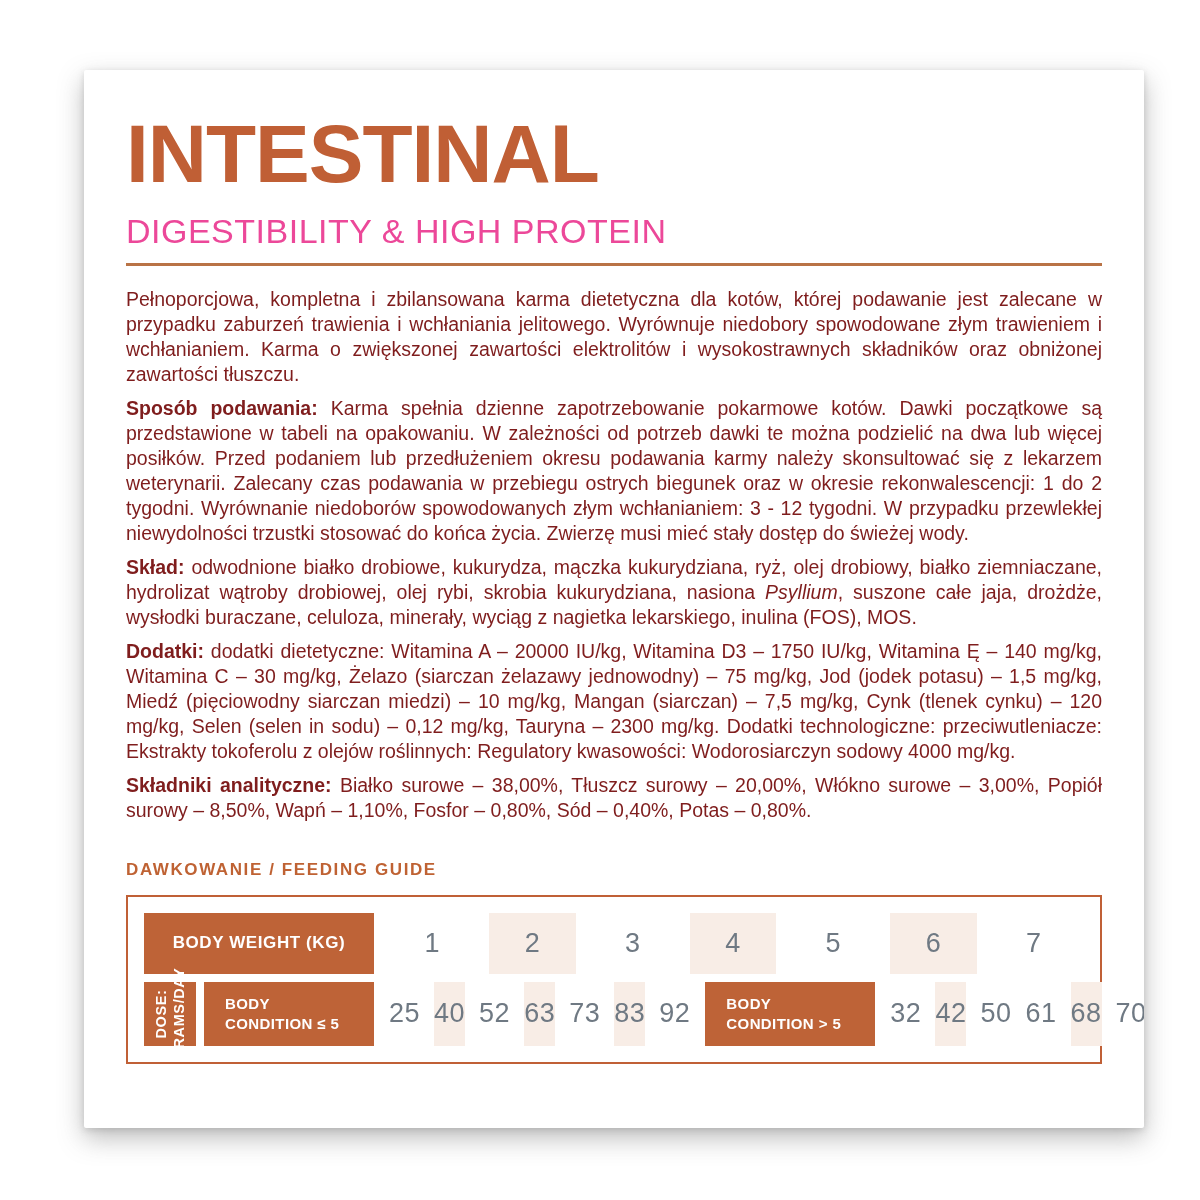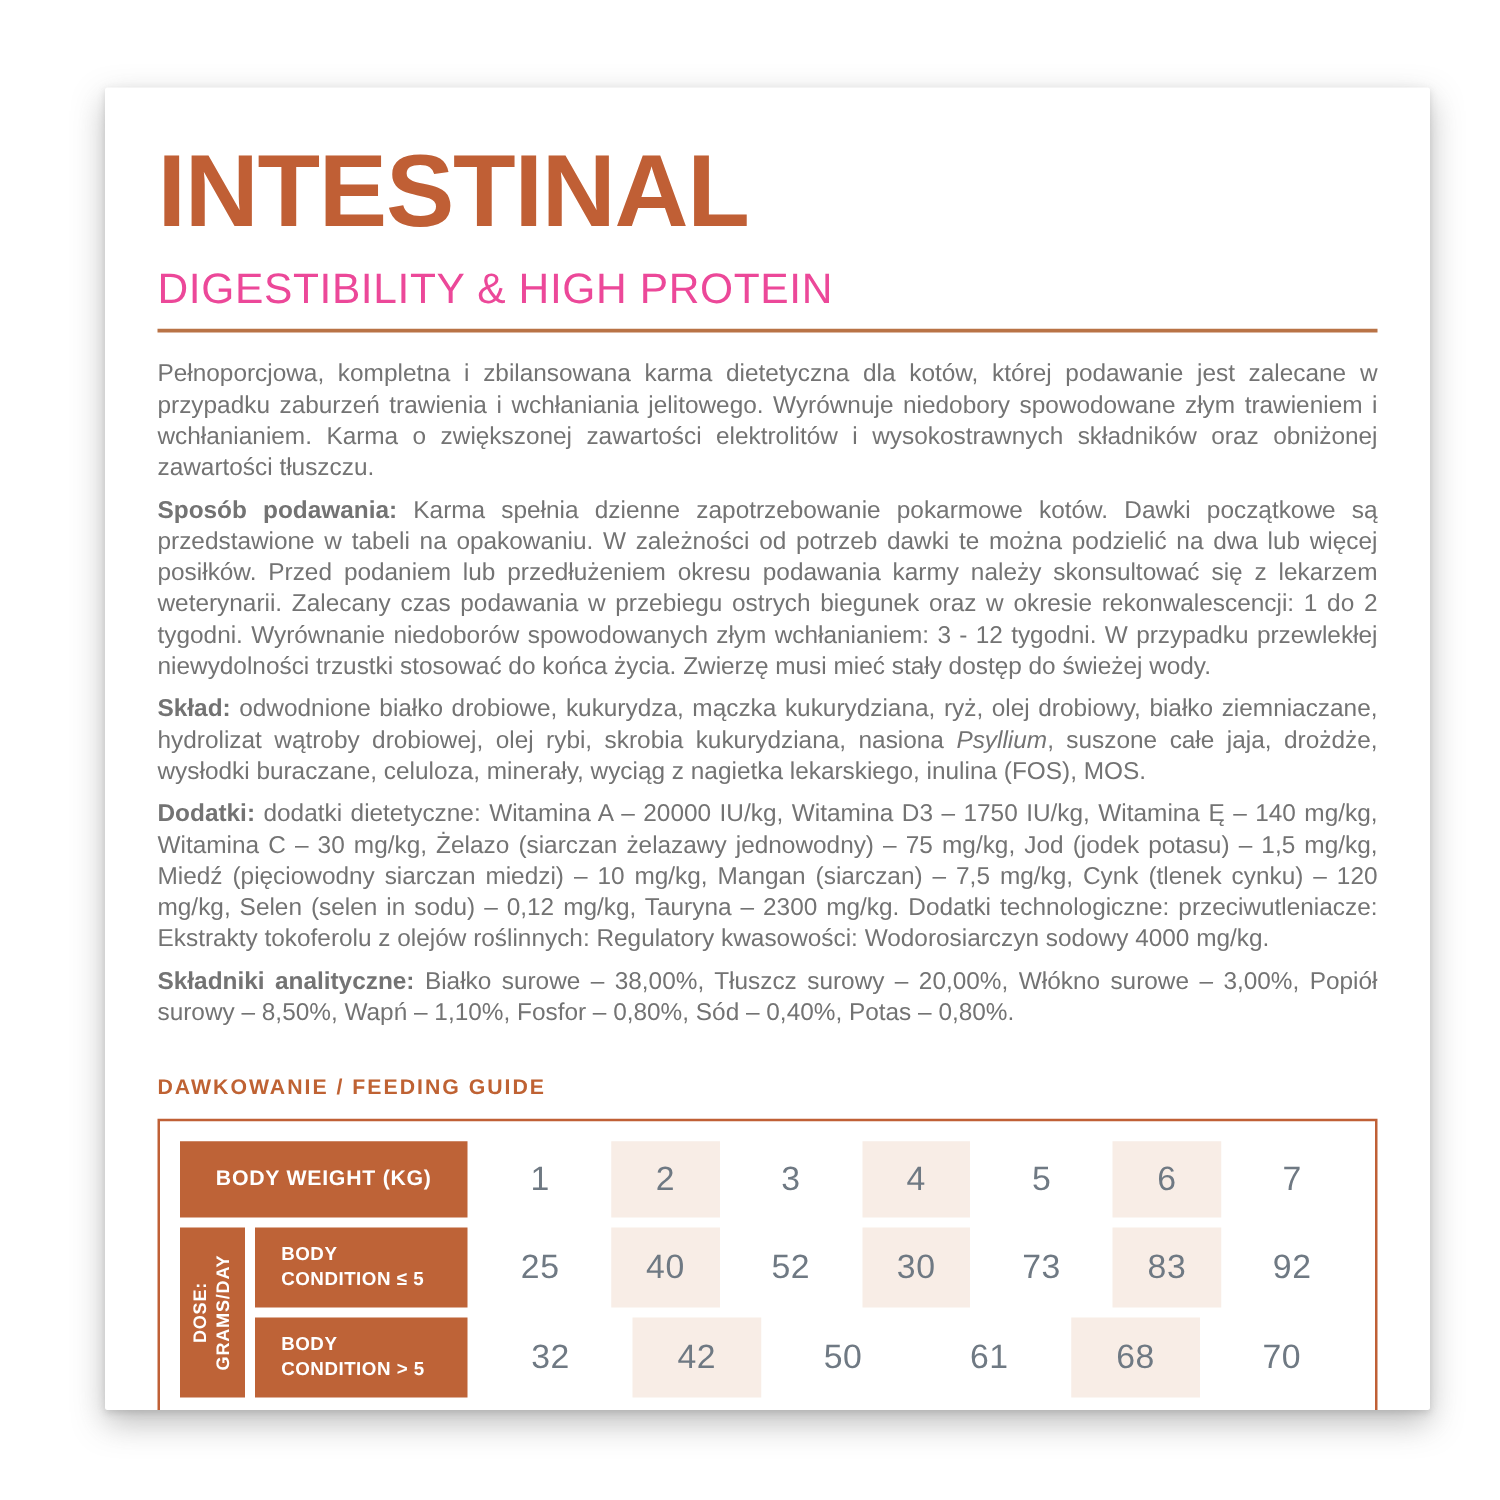--- a/index.html
+++ b/index.html
@@ -23,21 +23,21 @@
   }
   .subtitle {
     font-size: 34px; font-weight: normal; color: #ec4899;
     letter-spacing: 0.5px; margin-top: 19px; line-height: 1.1;
   }
   .rule {
     height: 3px; background: #B97346; margin-top: 12px; width: 100%;
   }
   .copy { margin-top: 21px; }
   .para {
-    font-size: 19.5px; line-height: 25px; color: #737373;
+    font-size: 19.5px; line-height: 25px; color: #7f1d1d;
     text-align: justify; margin: 0 0 9px 0;
   }
   .para b { font-weight: bold; }
   .para i { font-style: italic; }
   .fg-heading {
     margin-top: 37px;
     font-size: 17px; font-weight: bold; color: #BF6233;
     letter-spacing: 1.6px;
   }
   .fg-table {
@@ -66,21 +66,21 @@
     align-self: stretch; position: relative;
     justify-content: center;
   }
   .dose-strip span {
     position: absolute; left: 50%; top: 50%;
     transform: translate(-50%, -50%) rotate(-90deg);
     white-space: pre-line; text-align: center;
     font-size: 14.5px; letter-spacing: 0.6px; line-height: 1.25;
     width: max-content;
   }
-  .rows-col { flex: 1; display: flex; flex-direction: column; gap: 8px; }
+  .rows-col { flex: 1; display: flex; flex-direction: row; gap: 8px; }
   .clabel {
     width: 170px; flex: 0 0 170px;
     padding-left: 21px; font-size: 15px; line-height: 1.3;
     letter-spacing: 0.4px; white-space: pre-line;
   }
   .nums { flex: 1; display: flex; }
   .ncell { flex: 1; display: flex; height: 100%; }
   .nfill {
     flex: 1; margin: 0 7px; display: flex;
     align-items: center; justify-content: center;
@@ -154,21 +154,21 @@
             <div class="ncell">
                 <div class="nfill">25</div>
               </div>
             <div class="ncell">
                 <div class="nfill beige">40</div>
               </div>
             <div class="ncell">
                 <div class="nfill">52</div>
               </div>
             <div class="ncell">
-                <div class="nfill beige">30</div>
+                <div class="nfill beige">63</div>
               </div>
             <div class="ncell">
                 <div class="nfill">73</div>
               </div>
             <div class="ncell">
                 <div class="nfill beige">83</div>
               </div>
             <div class="ncell">
                 <div class="nfill">92</div>
               </div>

